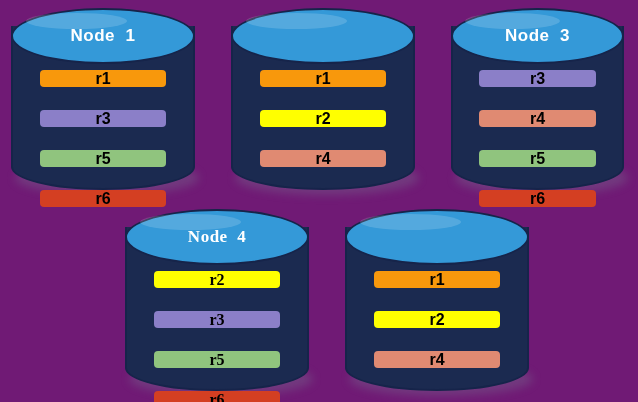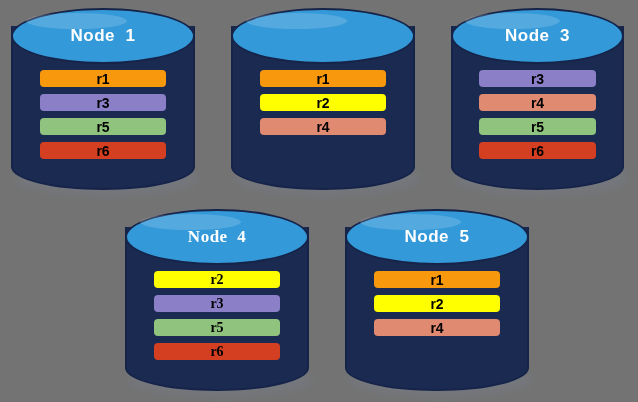--- a/index.html
+++ b/index.html
@@ -106,34 +106,34 @@
     z-index: 6;
     display: flex;
     flex-direction: column;
     align-items: center;
     padding-top: 6px;
   }
   .bar {
     width: 68%;
     height: 17px;
     border-radius: 4px;
-    margin-bottom: 7px;
+    margin-bottom: 23px;
     display: flex;
     align-items: center;
     justify-content: center;
     color: #000000;
     font-weight: bold;
-    font-size: 14px;
+    font-size: 16px;
     box-sizing: border-box;
   }
 </style>
 </head>
 <body>
 
-<div id="diagram" style="background: #737373;">
+<div id="diagram" style="background: #701a75;">
     <div class="node" style="left: 11px; top: 8px; width: 184px; height: 182px;">
       <div class="cyl-shadow"></div>
       <div class="cyl-body" style="background: rgb(27, 42, 80); border-color: rgb(22, 36, 74);"></div>
       <div class="cyl-body-flat" style="background: rgb(27, 42, 80); border-left-color: rgb(22, 36, 74); border-right-color: rgb(22, 36, 74);"></div>
       <div class="cyl-top" style="background: rgb(52, 153, 216); border-color: rgb(22, 36, 74);"></div>
       <div class="cyl-gloss"></div>
       <div class="node-label" style="color: rgb(255, 255, 255);">Node  1</div>
       <div class="bars">
         <div class="bar" style="background: rgb(248, 152, 12); color: rgb(0, 0, 0);">r1</div>
         <div class="bar" style="background: rgb(139, 127, 200); color: rgb(0, 0, 0);">r3</div>
@@ -180,20 +180,19 @@
         <div class="bar" style="background: rgb(144, 196, 126); color: rgb(0, 0, 0);">r5</div>
         <div class="bar" style="background: rgb(212, 63, 34); color: rgb(0, 0, 0);">r6</div>
       </div>
     </div>
     <div class="node" style="left: 345px; top: 209px; width: 184px; height: 182px;">
       <div class="cyl-shadow"></div>
       <div class="cyl-body" style="background: rgb(27, 42, 80); border-color: rgb(22, 36, 74);"></div>
       <div class="cyl-body-flat" style="background: rgb(27, 42, 80); border-left-color: rgb(22, 36, 74); border-right-color: rgb(22, 36, 74);"></div>
       <div class="cyl-top" style="background: rgb(52, 153, 216); border-color: rgb(22, 36, 74);"></div>
       <div class="cyl-gloss"></div>
-      <div class="node-label" style="color: rgb(255, 255, 255);">Node  5</div>
       <div class="bars">
         <div class="bar" style="background: rgb(248, 152, 12); color: rgb(0, 0, 0);">r1</div>
         <div class="bar" style="background: rgb(255, 255, 0); color: rgb(0, 0, 0);">r2</div>
         <div class="bar" style="background: rgb(224, 138, 114); color: rgb(0, 0, 0);">r4</div>
       </div>
     </div>
   </div>
 
 </body></html>

